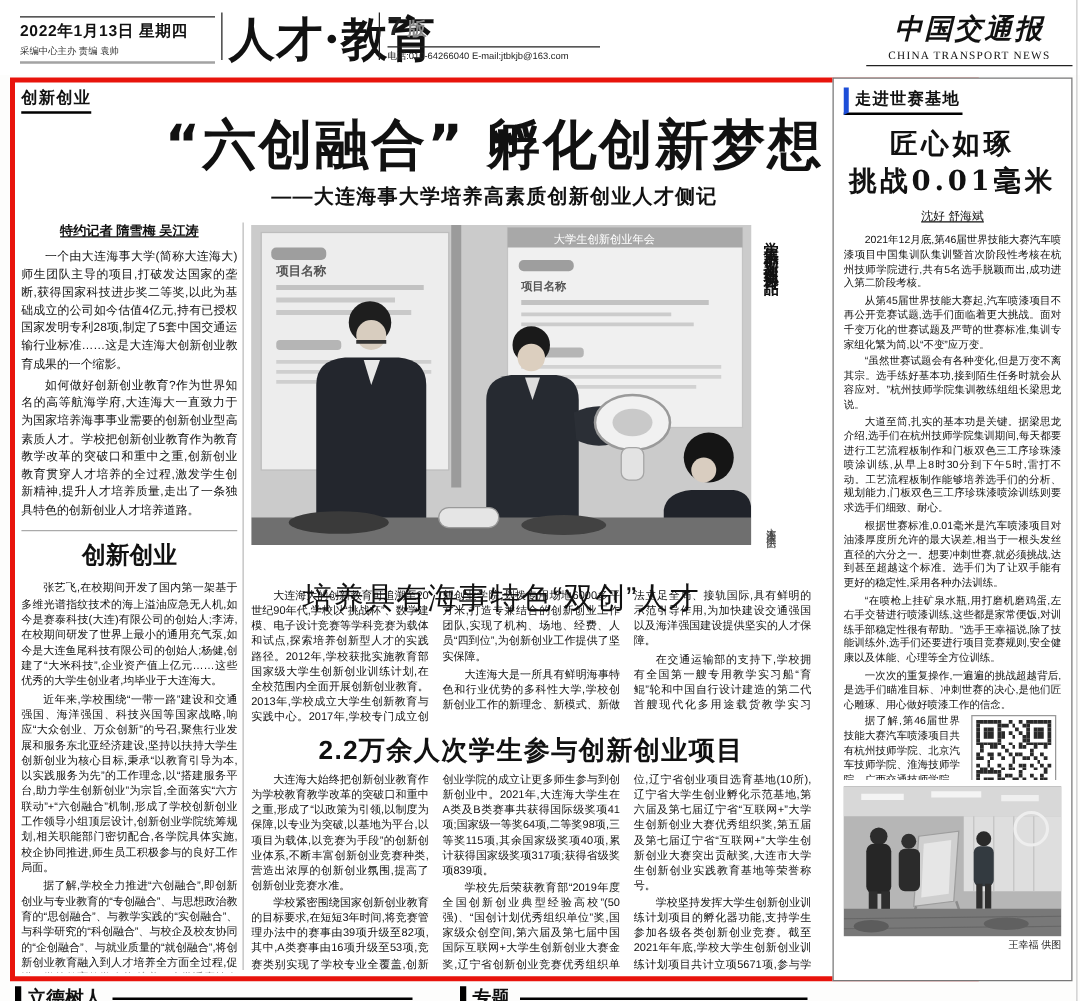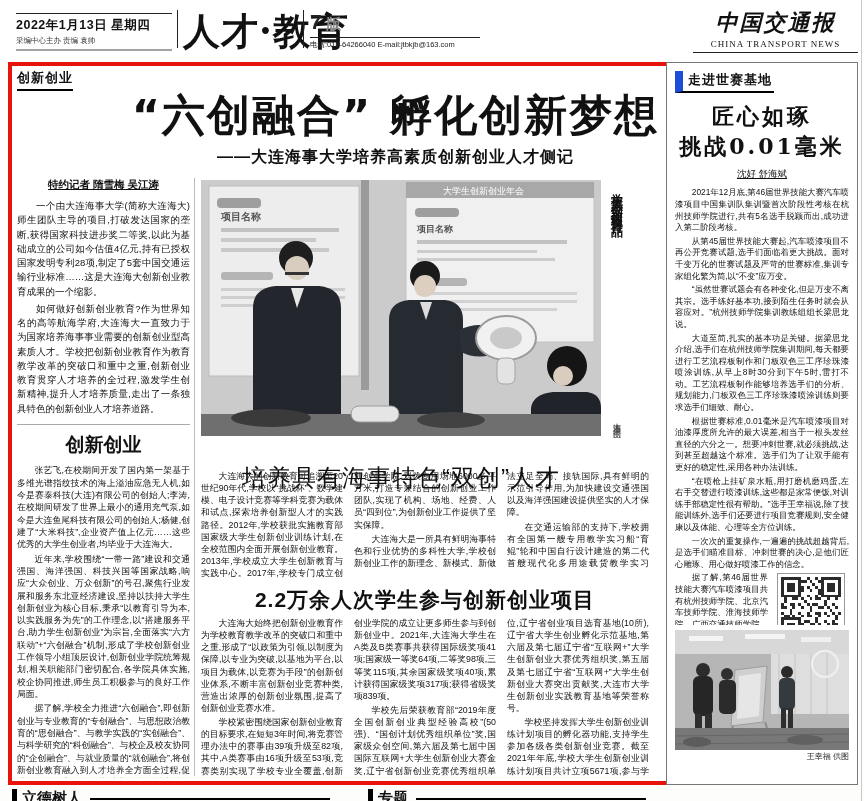--- a/index.html
+++ b/index.html
@@ -52,21 +52,21 @@
   .mid-block { position:absolute; left:189px; width:448px; column-count:3; column-gap:11px; overflow:hidden; }
   .mid-block p { font-size:8.8px; line-height:1.38; text-align:justify; text-indent:2em; margin-bottom:2px; }
   #block1 { top:404px; height:110px; }
   .sec3-title { position:absolute; left:189px; top:520px; width:448px; text-align:center;
     font-size:21px; font-weight:bold; letter-spacing:1px; }
   #block2 { top:551px; height:160px; }
   
   #sidebar { position:absolute; left:666px; top:62px; width:192px; height:723px;
     border:1px solid #777; background:#fff; padding:7px 8px; overflow:hidden; }
   .sb-kicker { display:inline-block; font-size:13px; font-weight:bold; letter-spacing:1px;
-    border-left:8px solid #1d4ed8; border-bottom:2px solid #000; padding:0 2px 2px 5px; }
+    border-left:4px solid #1d4ed8; border-bottom:2px solid #000; padding:0 2px 2px 5px; }
   .sb-headline { text-align:center; margin-top:9px; font-family:"DejaVu Serif","Liberation Serif",serif;
     font-weight:bold; font-size:22px; letter-spacing:3px; line-height:1.35; }
   .sb-byline { text-align:center; font-size:9.5px; margin:7px 0 6px 0; text-decoration:underline; }
   .sb-body { height:438px; overflow:hidden; }
   .sb-body p { font-size:8.4px; line-height:1.38; text-align:justify; text-indent:2em; margin-bottom:2px; }
   .qr-box { float:right; width:76px; margin:2px 0 2px 5px; text-align:center; }
   .qr-grid { width:66px; height:66px; margin:0 auto; border:3px solid #fff; outline:1px solid #999;
     display:grid; grid-template-columns:repeat(21,1fr); grid-template-rows:repeat(21,1fr); background:#fff; }
   .qr-grid .on { background:#2a2a2a; }
   .sb-photo { width:174px; height:120px; background:#9e9e9e; margin-top:5px; overflow:hidden; }

